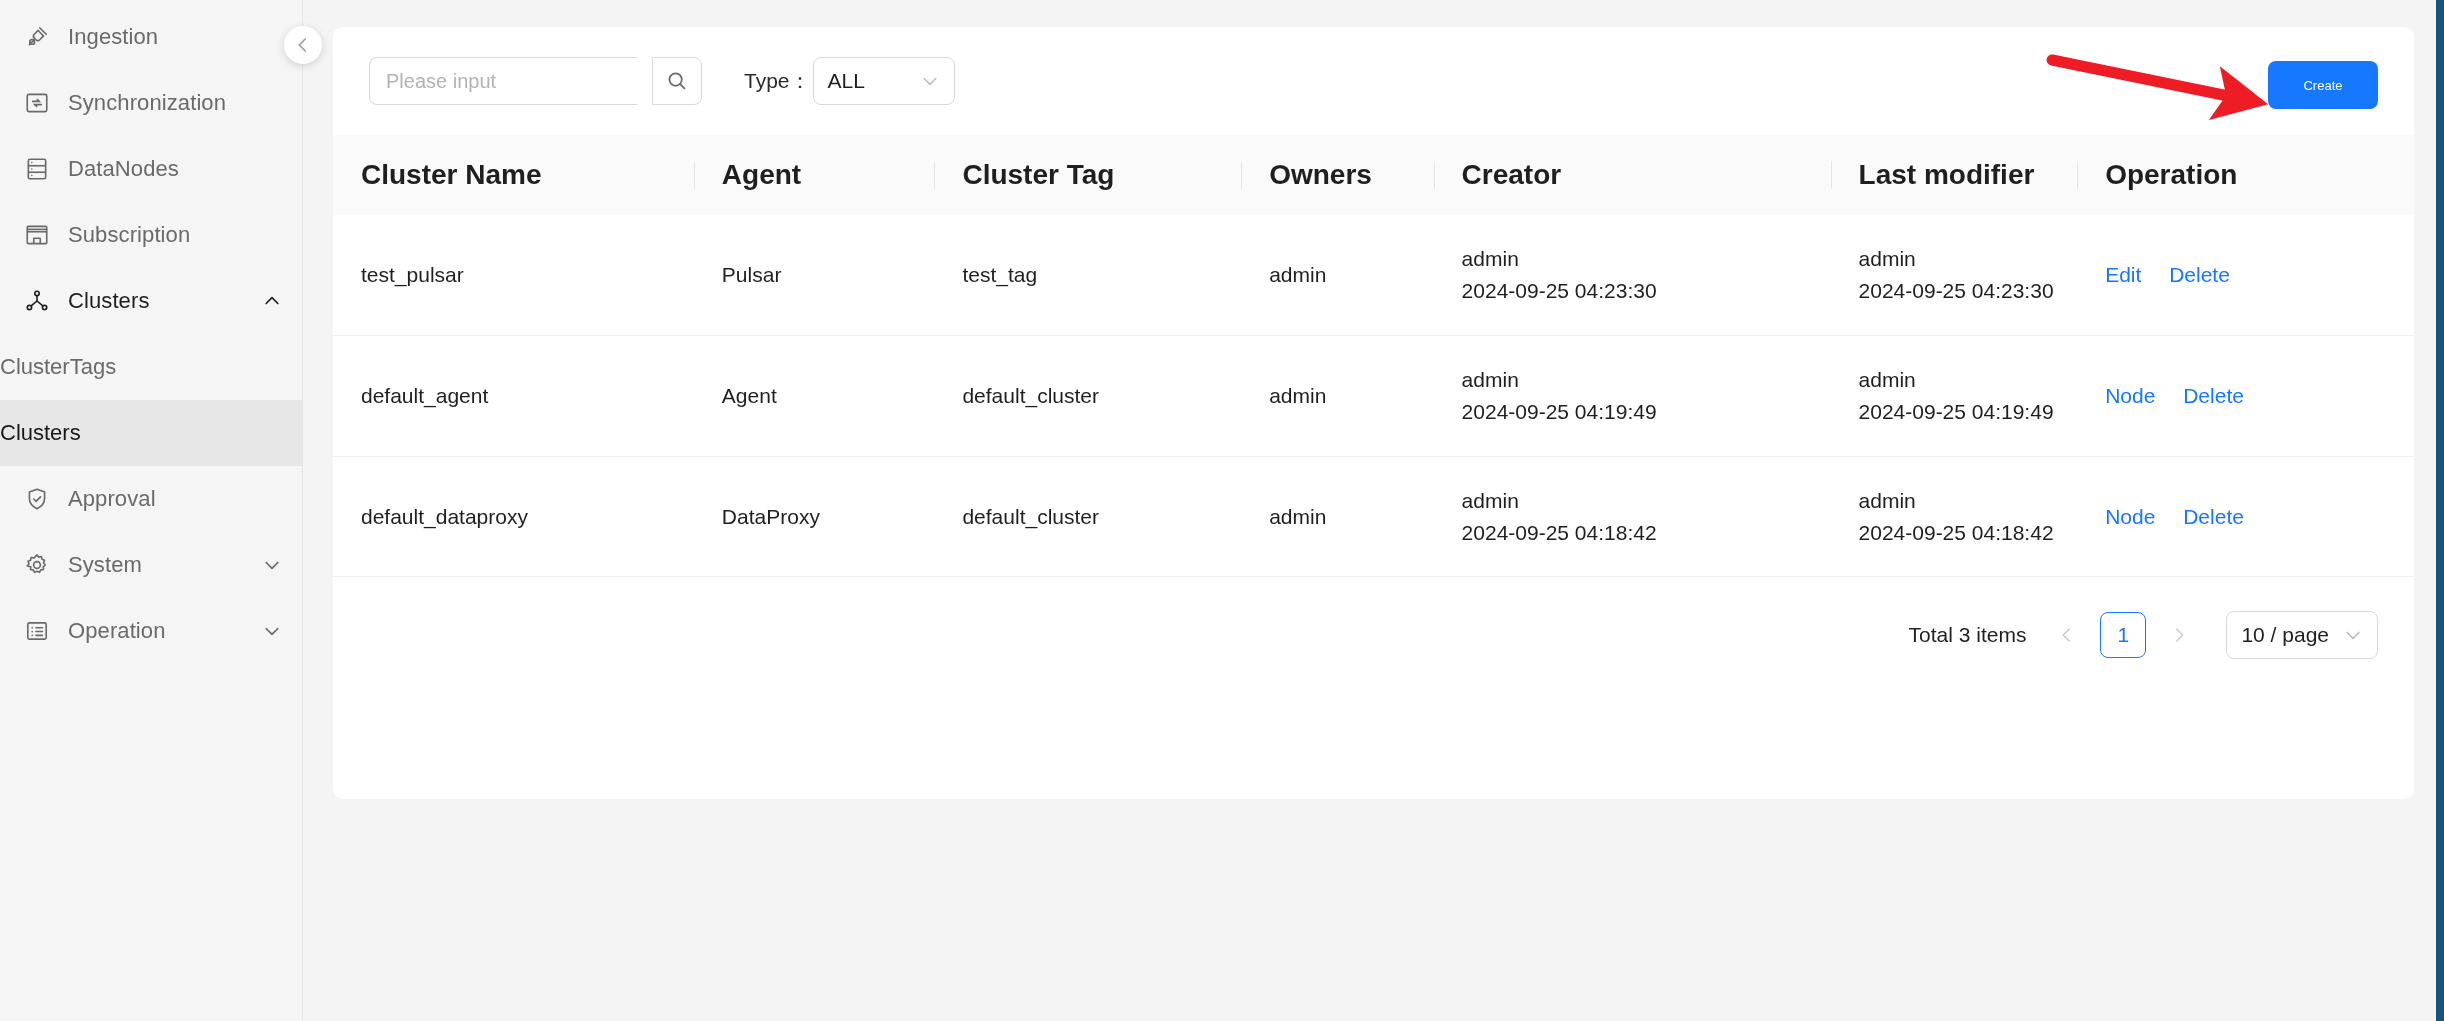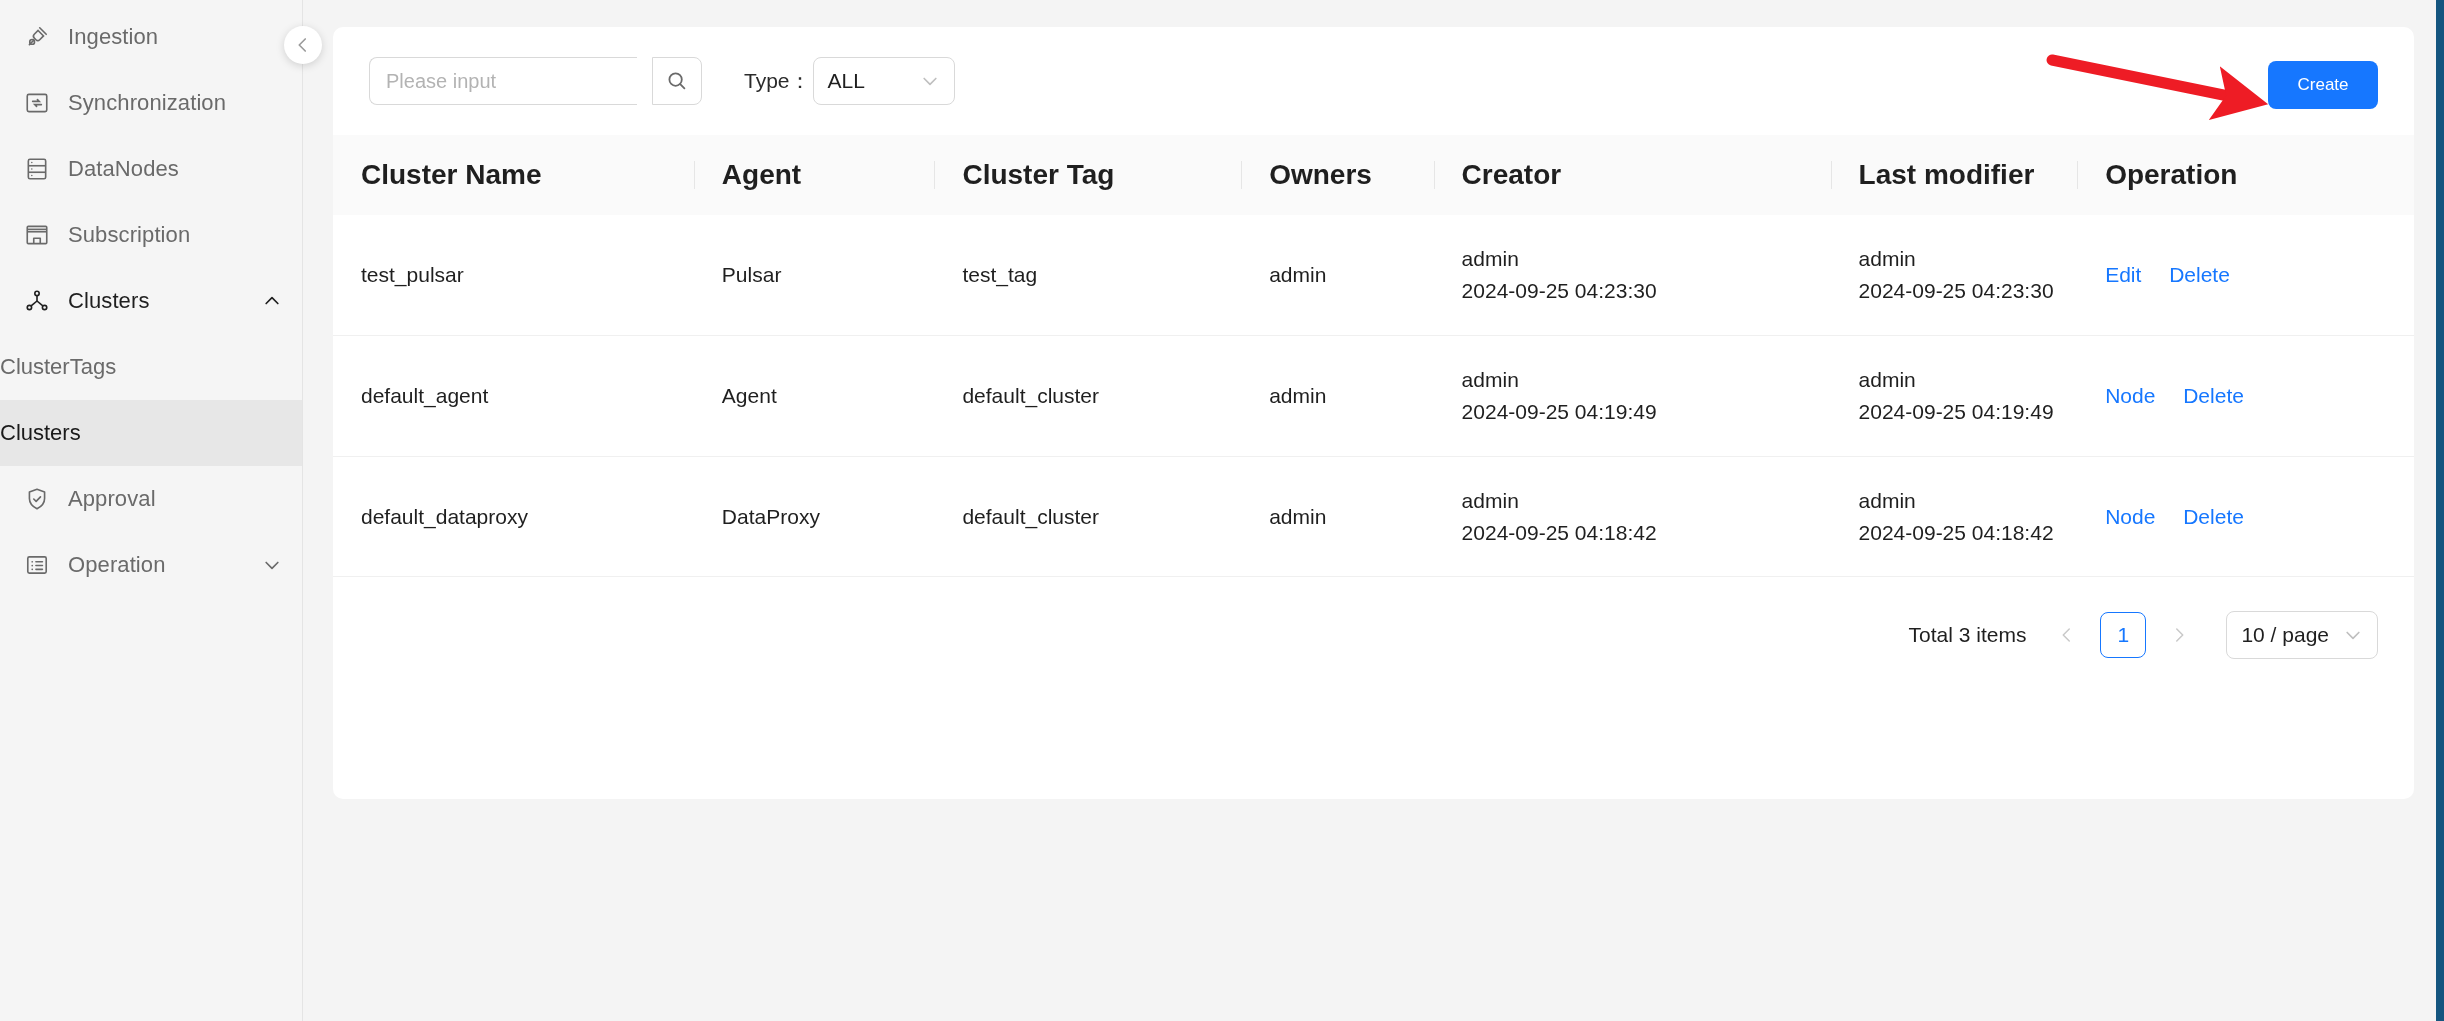--- a/index.html
+++ b/index.html
@@ -152,21 +152,21 @@
     position: absolute;
     right: 36px;
     top: 34px;
     height: 48px;
     min-width: 110px;
     padding: 0 22px;
     background: #1677ff;
     color: #ffffff;
     border: none;
     border-radius: 8px;
-    font-size: 17px;
+    font-size: 13px;
     cursor: pointer;
     font-family: "Liberation Sans", sans-serif;
   }
 
   
   .tbl { width: 100%; border-collapse: collapse; table-layout: fixed; }
   .tbl thead th {
     background: #fafafa;
     font-size: 28px;
     font-weight: bold;
@@ -358,20 +358,34 @@
     <div class="nav-item">
       <span class="nav-icon">
         <svg viewBox="0 0 24 24" fill="none" stroke="#6a6a6a" stroke-width="1.5" stroke-linecap="round" stroke-linejoin="round">
           <path d="M12 3l7 2.5v6c0 4.4-3 7.5-7 9.5-4-2-7-5.1-7-9.5v-6L12 3z"></path>
           <path d="M9 12l2.2 2.2L15.2 10"></path>
         </svg>
       </span>
       <span class="nav-label">Approval</span>
     </div>
 
+    <div class="nav-item">
+      <span class="nav-icon">
+        <svg viewBox="0 0 24 24" fill="none" stroke="#6a6a6a" stroke-width="1.5" stroke-linejoin="round">
+          <circle cx="12" cy="12" r="3.1"></circle>
+          <path d="M12 2.6l1.5 2.1 2.5-.5.6 2.5 2.4.9-1 2.4 1.6 2-1.9 1.7.3 2.5-2.5.3-1.2 2.3-2.3-1.1-2.3 1.1-1.2-2.3-2.5-.3.3-2.5L3 12.9l1.6-2-1-2.4 2.4-.9.6-2.5 2.5.5L12 2.6z"></path>
+        </svg>
+      </span>
+      <span class="nav-label">System</span>
+      <span class="nav-arrow">
+        <svg viewBox="0 0 24 24" fill="none" stroke="#6a6a6a" stroke-width="2" stroke-linecap="round" stroke-linejoin="round">
+          <path d="M5 9l7 7 7-7"></path>
+        </svg>
+      </span>
+    </div>
 
     <div class="nav-item">
       <span class="nav-icon">
         <svg viewBox="0 0 24 24" fill="none" stroke="#6a6a6a" stroke-width="1.5" stroke-linecap="round">
           <rect x="3.5" y="4.5" width="17" height="15" rx="1.4"></rect>
           <path d="M11 9h6"></path>
             <path d="M11 12.5h6"></path>
             <path d="M11 16h6"></path>
           <circle cx="7.6" cy="9" r="0.8" fill="#6a6a6a" stroke="none"></circle>
           <circle cx="7.6" cy="12.5" r="0.8" fill="#6a6a6a" stroke="none"></circle>

